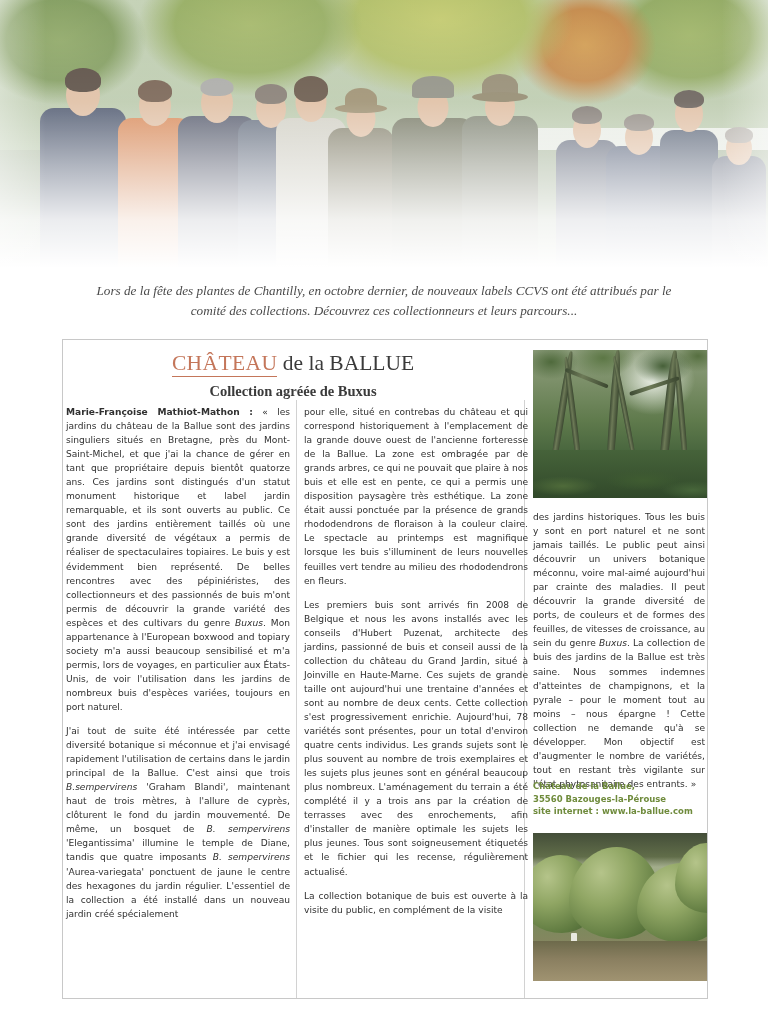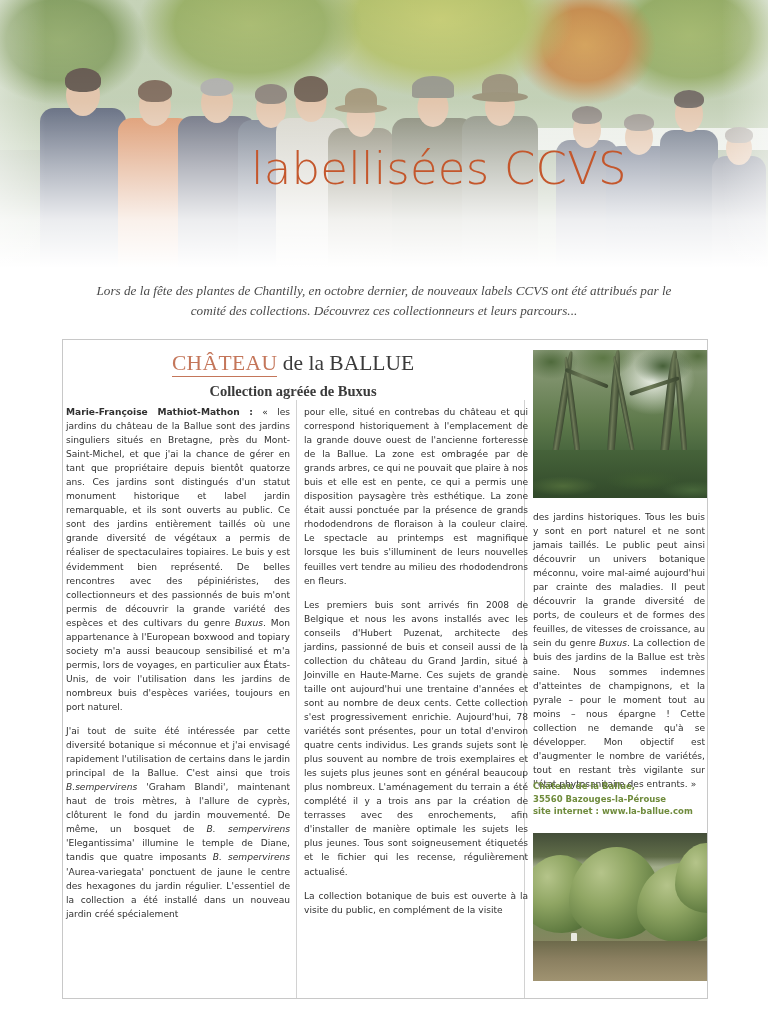--- a/index.html
+++ b/index.html
@@ -331,21 +331,20 @@
     <div class="person" style="left:712px;width:54px;height:112px;background:linear-gradient(#5a6173,#666d7e);">
       <div class="head" style="top:-24px;width:26px;height:33px;"></div>
       <div class="hair" style="top:-29px;width:28px;height:16px;background:#a09a92;"></div>
     </div>
 
     <div class="hp-haze"></div>
   </div>
 </div>
 
 <div class="masthead">
-  <div class="masthead-line l2">labellisées CCVS</div>
 </div>
 
 <div class="deck">Lors de la fête des plantes de Chantilly, en octobre dernier, de nouveaux labels CCVS ont été attribués par le comité des collections. Découvrez ces collectionneurs et leurs parcours...</div>
 
 <div class="article"></div>
 
 <div class="headline-wrap">
   <div class="headline">
     <span class="chateau">CHÂTEAU</span><span> de la BALLUE</span>
   </div>

